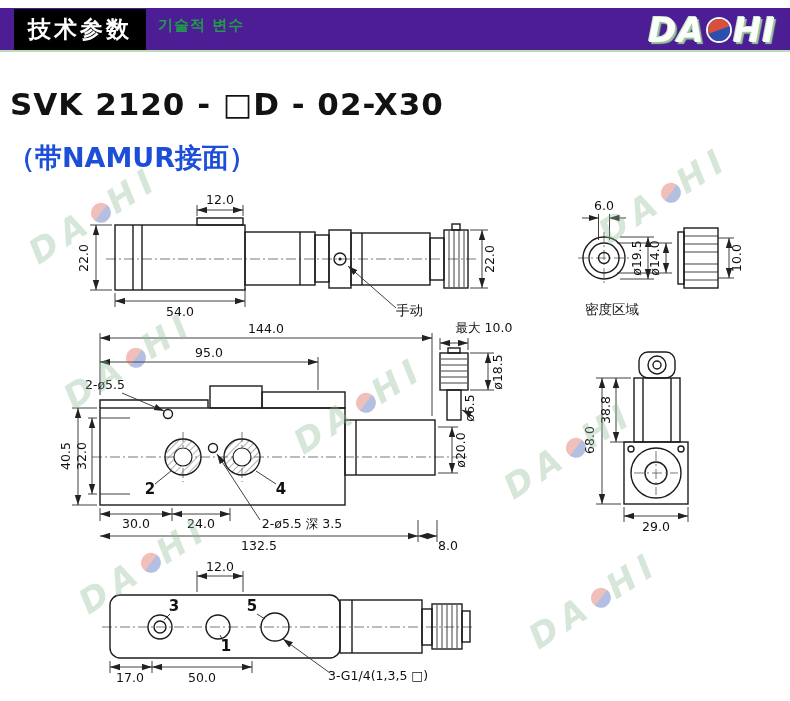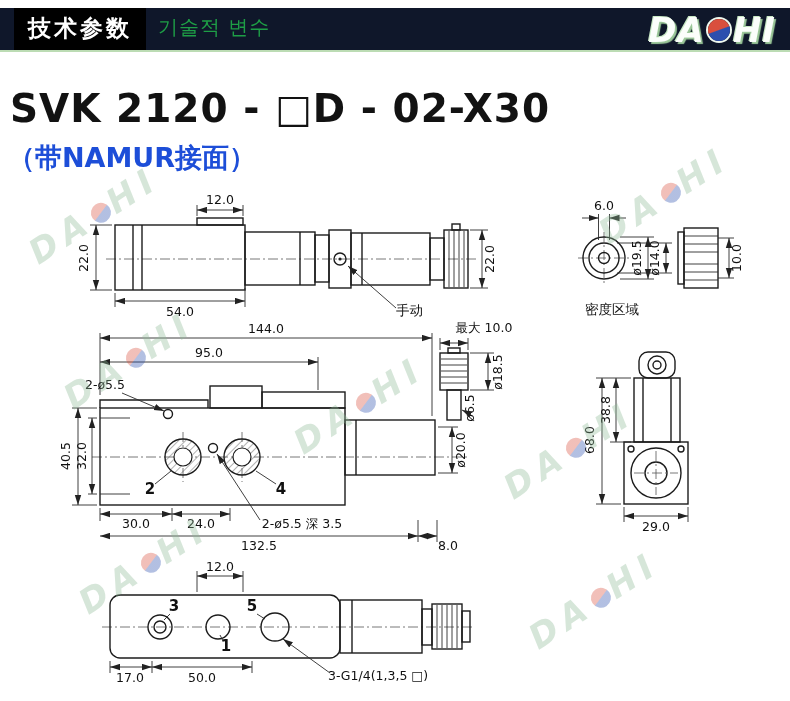--- a/index.html
+++ b/index.html
@@ -1,35 +1,35 @@
 <!DOCTYPE html>
 <html><head>
 <meta charset="utf-8">
 <style>
   * { margin:0; padding:0; box-sizing:border-box; }
   html,body { width:790px; height:701px; }
   body { position:relative; background:#ffffff; font-family:"DejaVu Sans",sans-serif; overflow:hidden; }
 
   .header { position:absolute; left:0; top:8px; width:790px; height:44px;
-            background:#0f172a; border-bottom:2px solid #bcdcb4;
-            display:flex; }
+            background:#4c1d95; border-bottom:2px solid #bcdcb4;
+            display:flex; align-items:center; }
   .badge  { background:#000; color:#fff; font-size:23px; font-weight:bold;
             padding:5px 14px; margin-left:14px; letter-spacing:3px; }
-  .kr     { color:#1e9e46; font-weight:normal; font-size:20px; margin-left:12px;
-            align-self:flex-end; margin-bottom:9px; letter-spacing:1px; }
+  .kr     { color:#1e9e46; font-weight:bold; font-size:15px; margin-left:12px;
+            align-self:flex-end; margin-bottom:15px; letter-spacing:1px; }
   .logo   { position:absolute; right:14px; top:0; height:44px; line-height:44px;
             display:flex; align-items:center; font-size:34px; font-style:italic;
             font-weight:bold; color:#fbfefb; letter-spacing:1px;
             text-shadow:2px 2px 1px #9cc89a, -1px -1px 0 #c9e8c5; }
   .tg     { display:inline-block; border-radius:50%; }
   .logo-tg{ width:22px; height:22px; margin:0 3px;
             background:linear-gradient(160deg,#d94f3d 48%,#2b4fae 52%);
             box-shadow:0 0 0 2px #eef8ee; }
 
-  .title    { position:absolute; left:10px; top:86px; font-size:39px; font-weight:bold;
+  .title    { position:absolute; left:10px; top:86px; font-size:31px; font-weight:bold;
               color:#121212; letter-spacing:1px; }
   .subtitle { position:absolute; left:8px; top:140px; font-size:27px; font-weight:bold;
               color:#1d4ed8; }
 
   .wm { position:absolute; font-size:34px; font-weight:bold; font-style:italic;
         letter-spacing:7px; color:rgba(140,185,150,0.36); transform:rotate(-33deg);
         white-space:nowrap; pointer-events:none; }
   .wm-tg { width:20px; height:20px; margin:0 2px;
            background:linear-gradient(160deg, rgba(217,79,61,.36) 48%, rgba(43,79,174,.36) 52%); }
 

